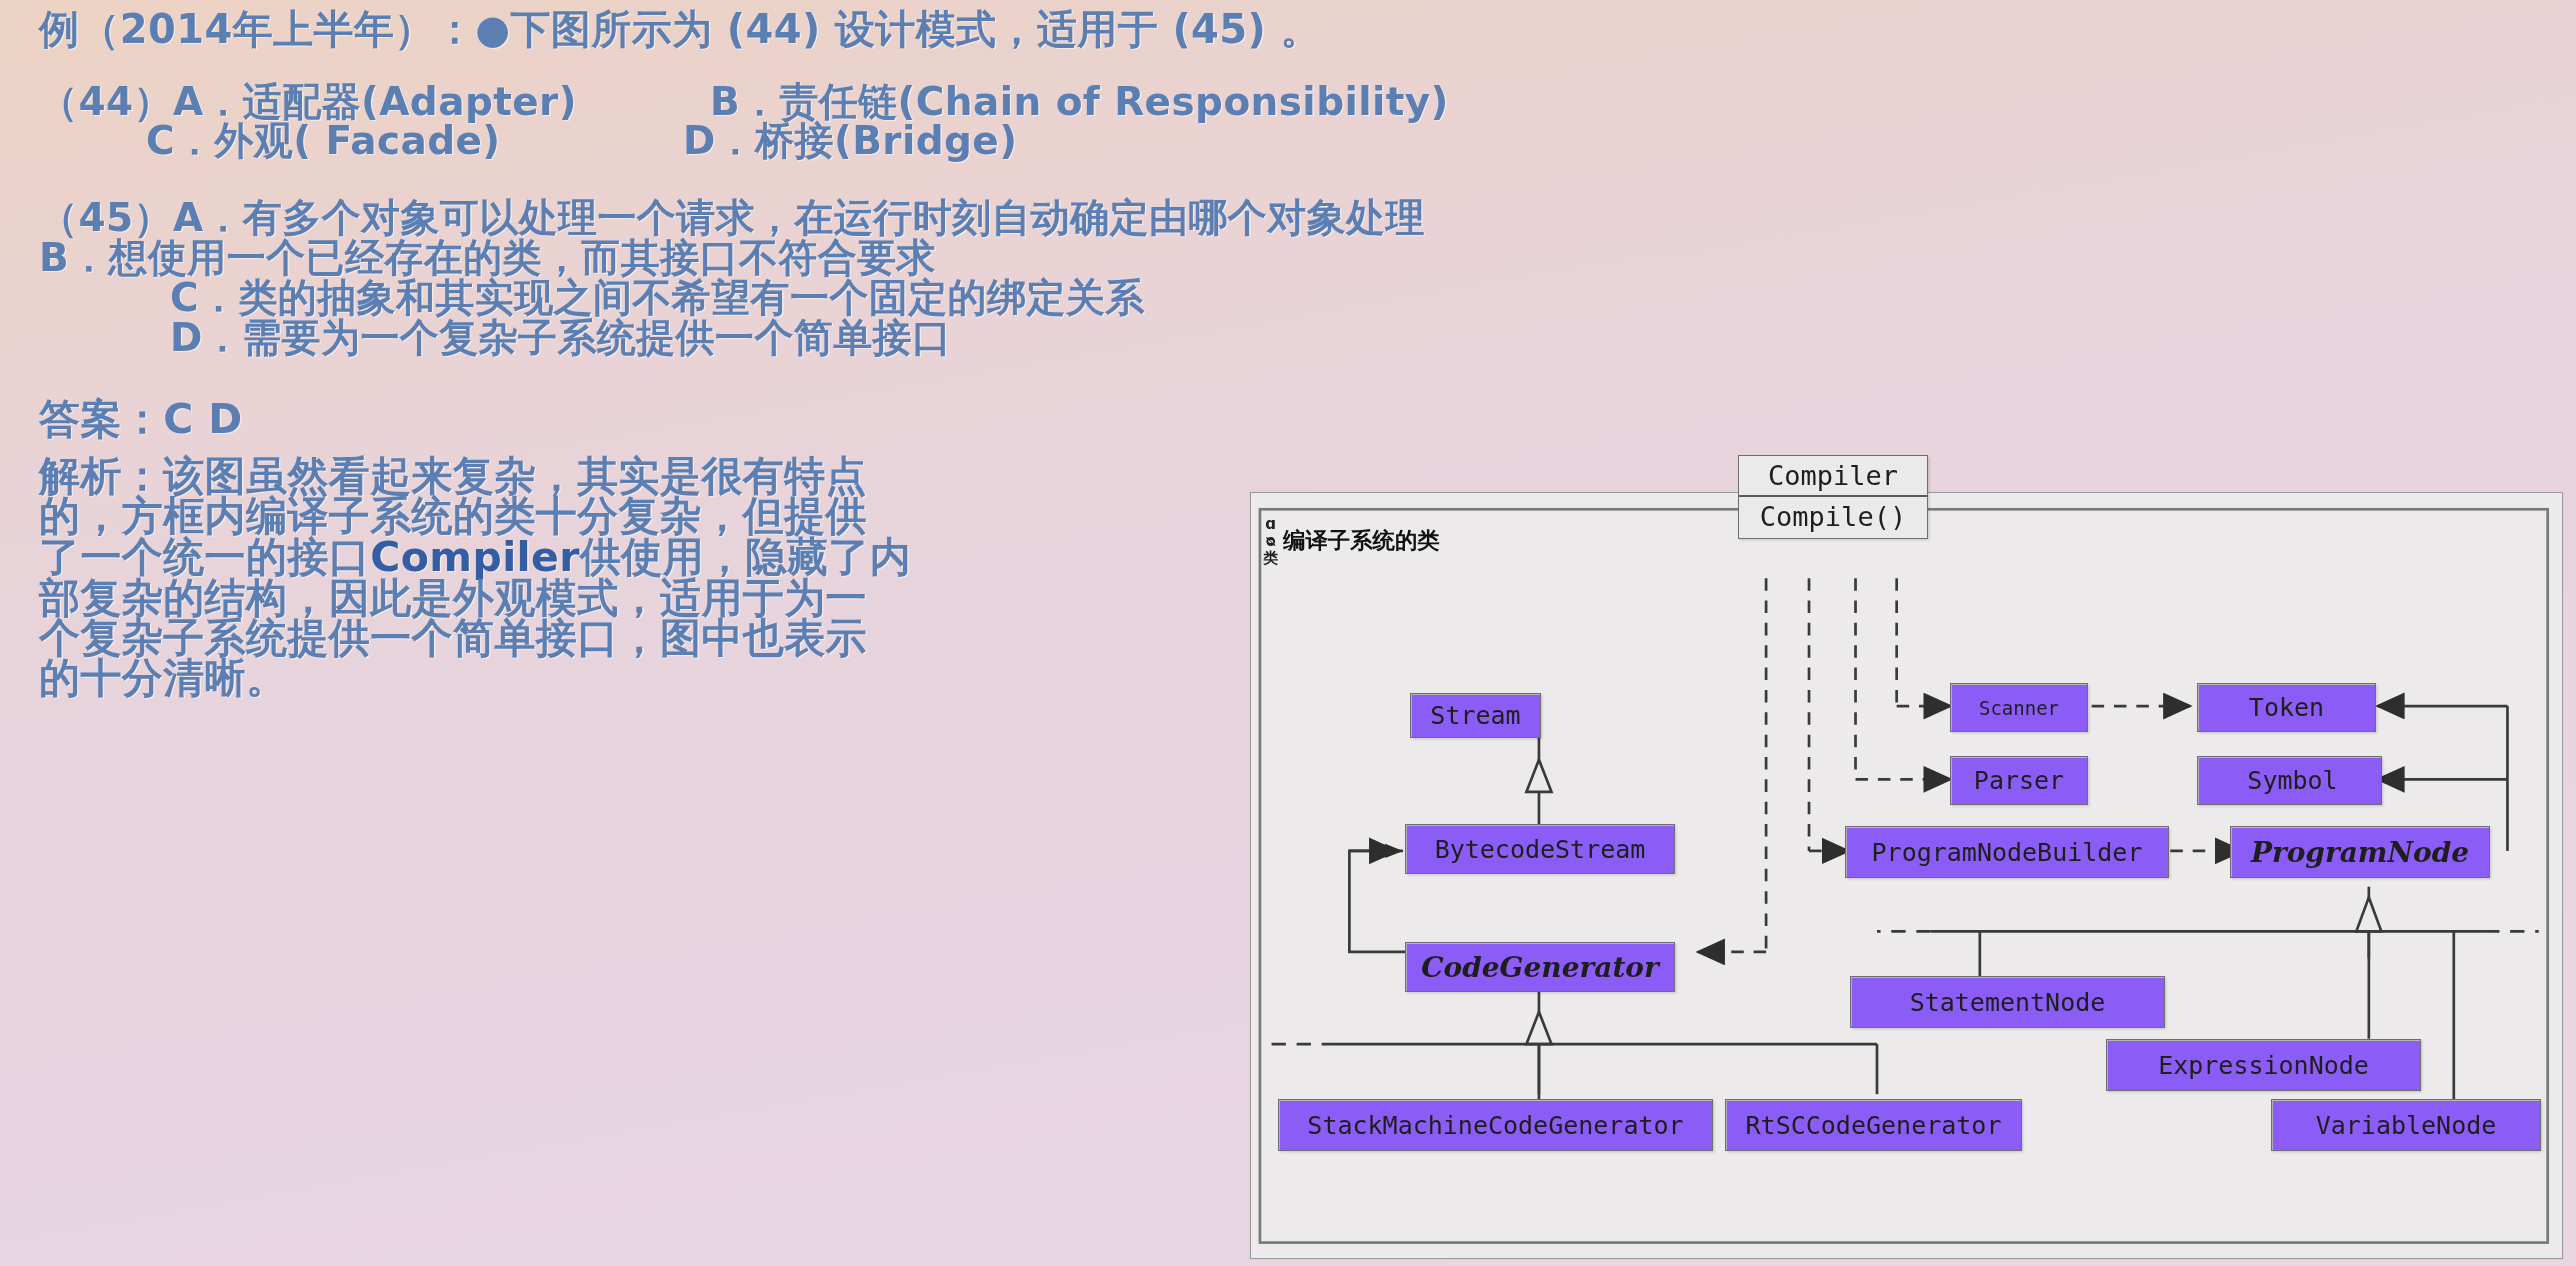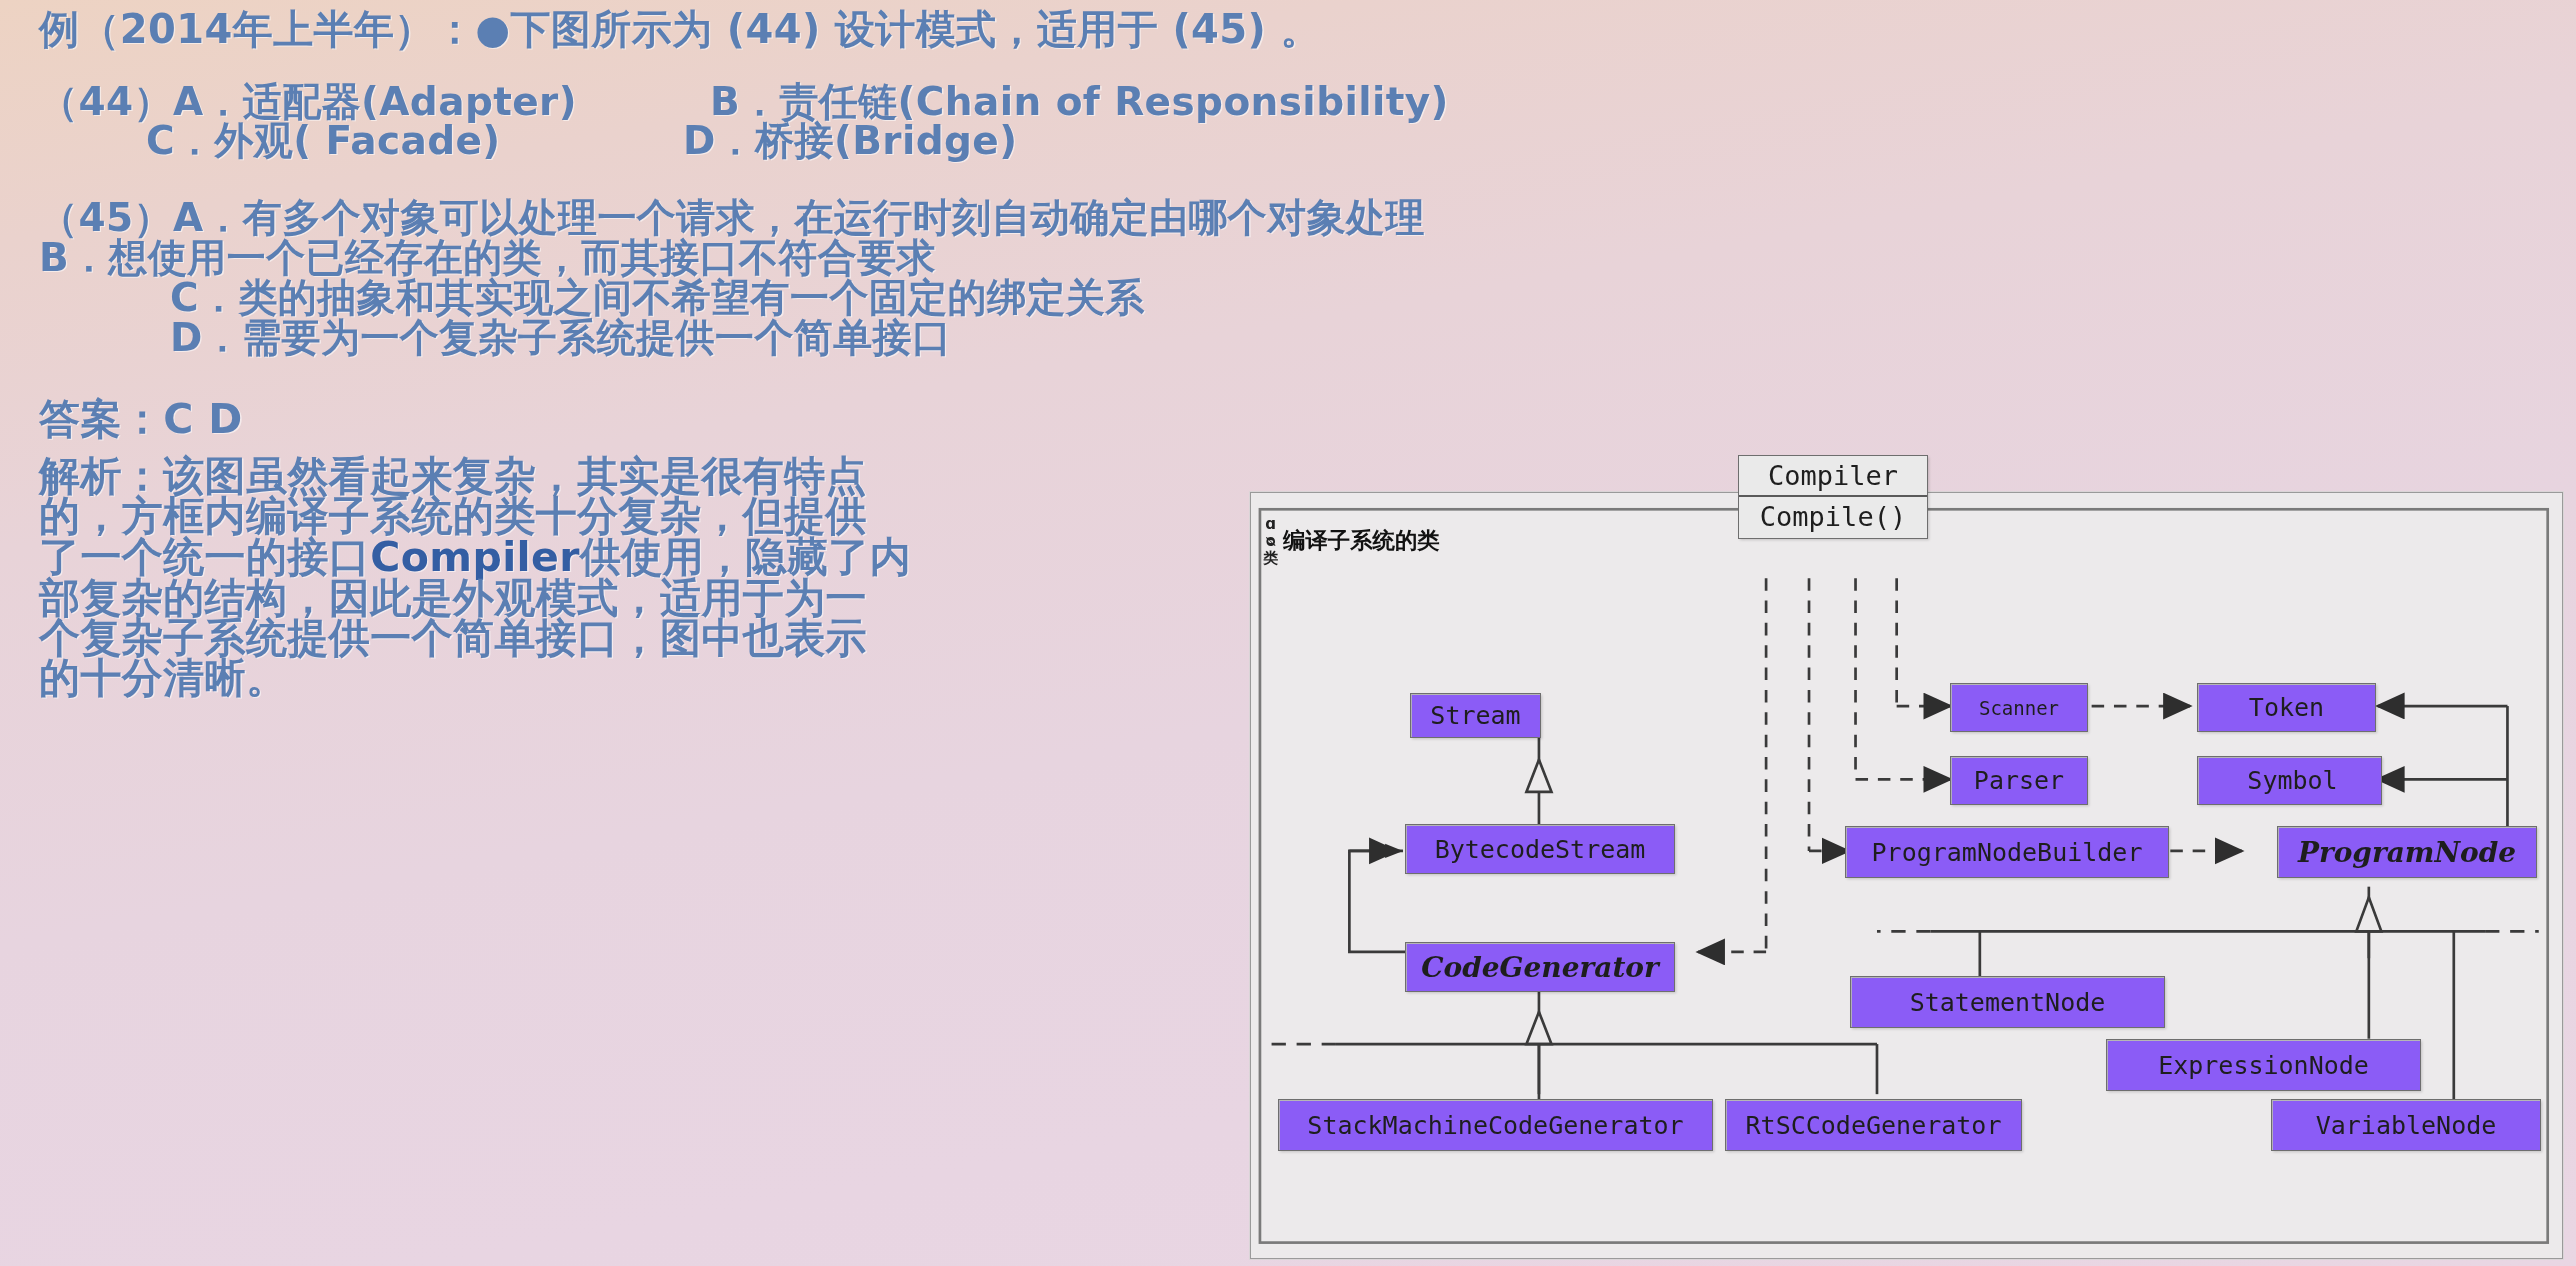--- a/index.html
+++ b/index.html
@@ -270,21 +270,21 @@
     </div>
     <div class="node" style="left:699px;top:263px;width:136px;height:47px;font-size:25px;">
       <span>Parser</span>
     </div>
     <div class="node" style="left:946px;top:263px;width:177px;height:47px;font-size:25px;padding-left:6px;">
       <span>Symbol</span>
     </div>
     <div class="node" style="left:594px;top:333px;width:322px;height:50px;font-size:25px;">
       <span>ProgramNodeBuilder</span>
     </div>
-    <div class="node italic" style="left:1026px;top:333px;width:258px;height:50px;font-size:28px;">
+    <div class="node italic" style="left:979px;top:333px;width:258px;height:50px;font-size:28px;">
       <span>ProgramNode</span>
     </div>
 
     <div class="node" style="left:599px;top:483px;width:313px;height:50px;font-size:25px;">
       <span>StatementNode</span>
     </div>
     <div class="node" style="left:855px;top:546px;width:313px;height:50px;font-size:25px;">
       <span>ExpressionNode</span>
     </div>
     <div class="node" style="left:1020px;top:606px;width:268px;height:50px;font-size:25px;">

